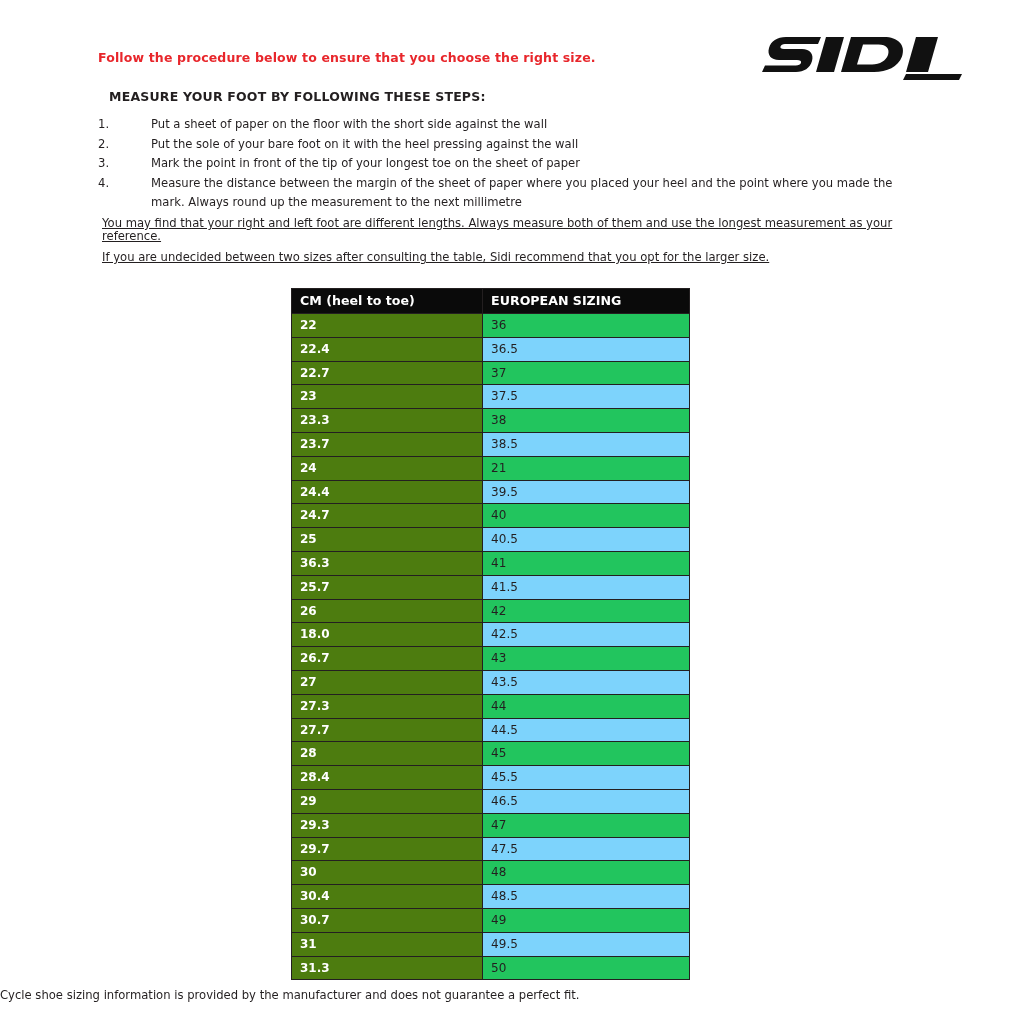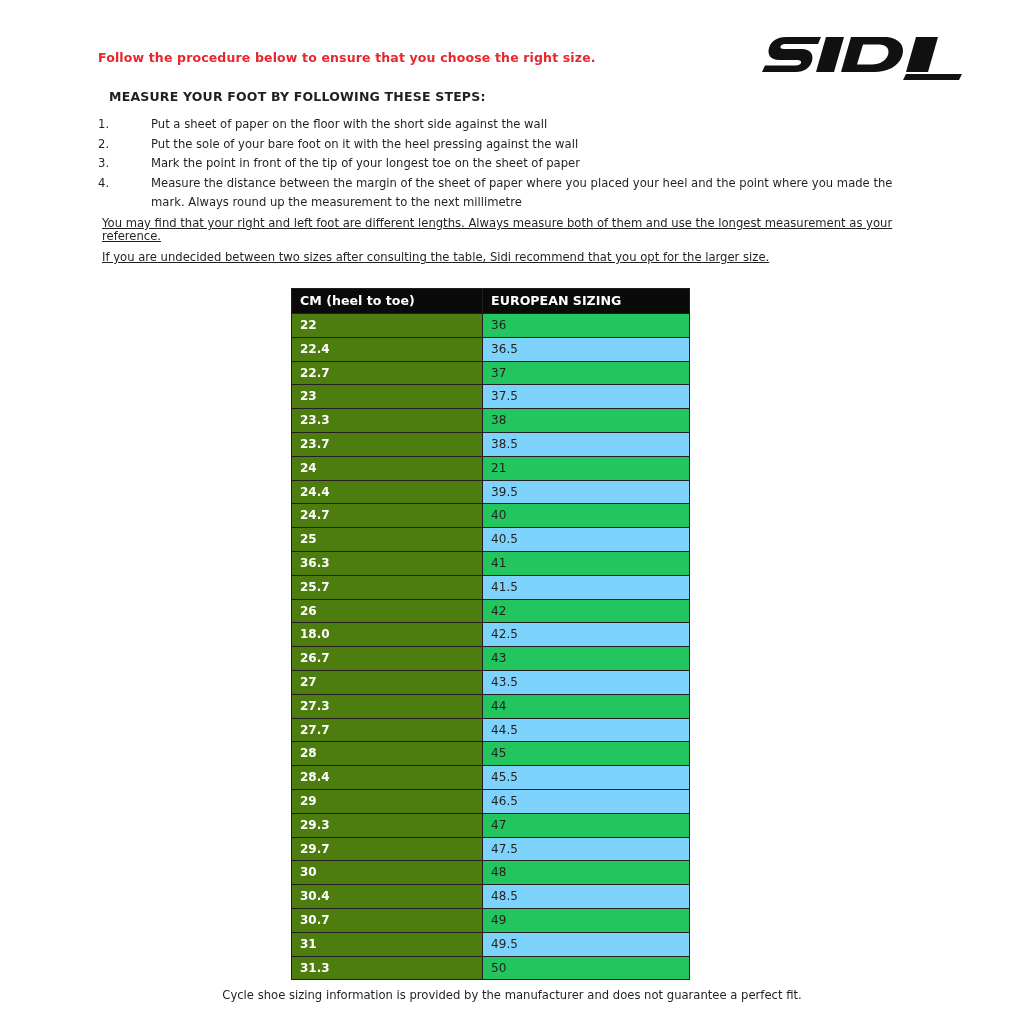--- a/index.html
+++ b/index.html
@@ -126,21 +126,20 @@
   }
   .table tr.alt td.eu {
     background: #7dd3fc;
   }
 
   .footer {
     position: absolute;
     left: 0;
     right: 0;
     top: 988px;
-    text-align: center;
     font-size: 11.6px;
     color: #231f20;
   }
 </style>
 </head>
 <body>
 
 <div class="page">
 
   <div class="headline">Follow the procedure below to ensure that you choose the right size.</div>

